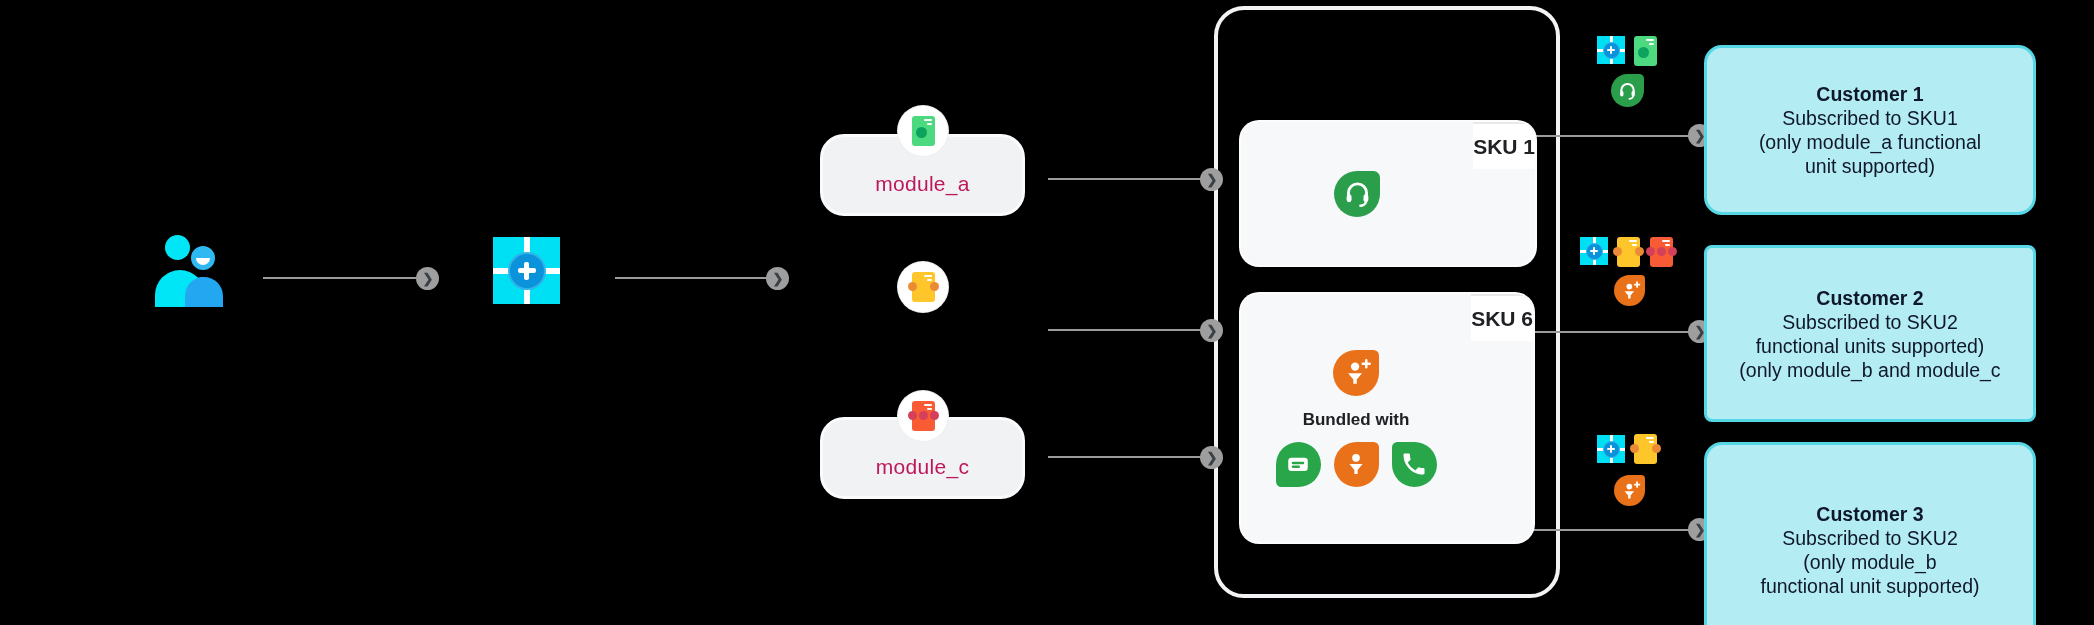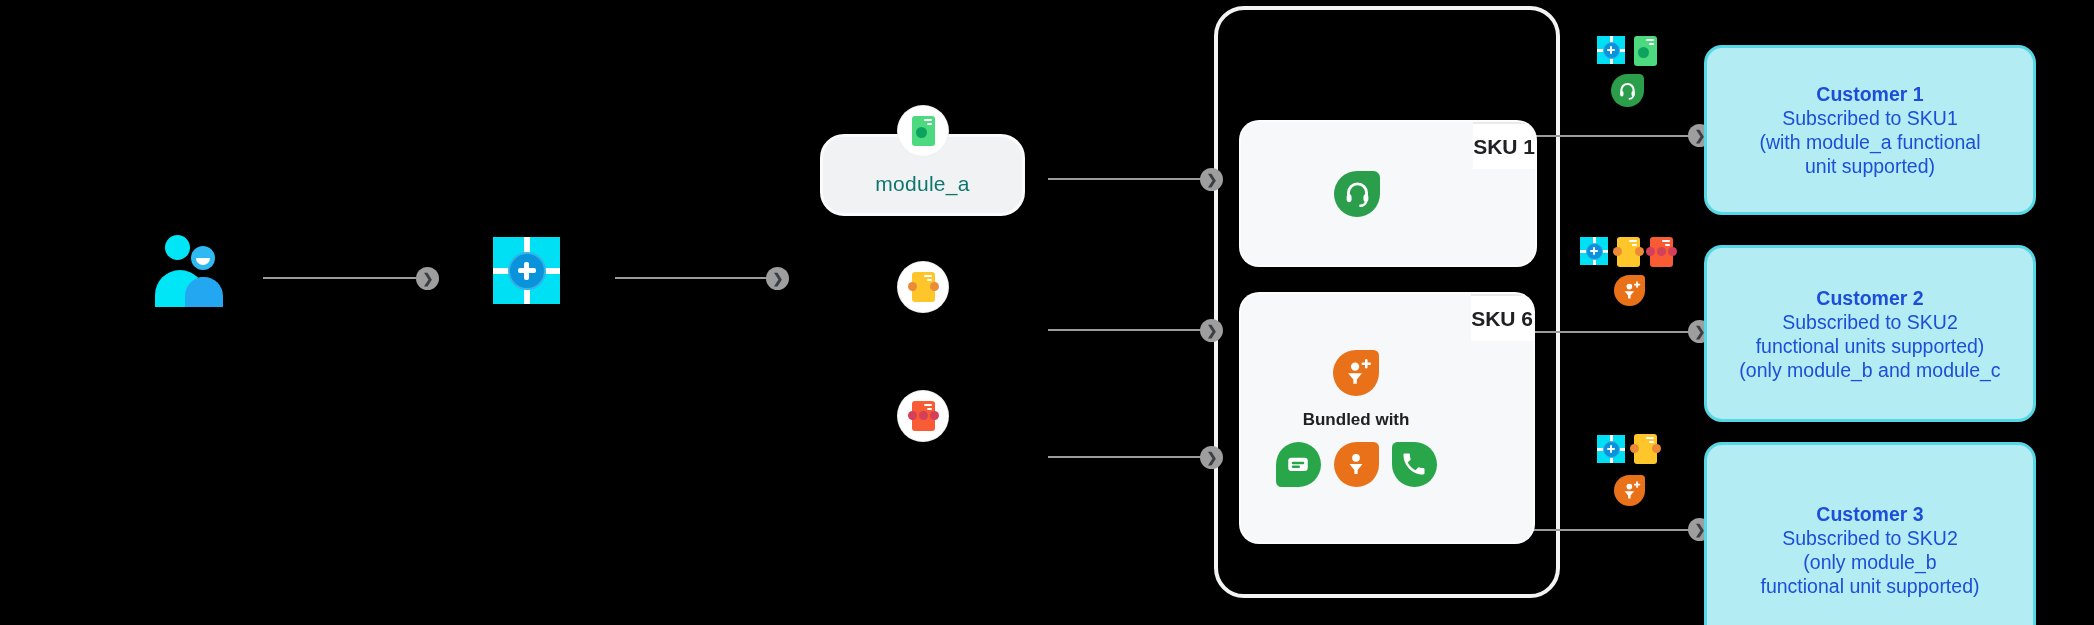--- a/index.html
+++ b/index.html
@@ -33,21 +33,21 @@
   .grid-icon.mini .gh{height:3px;margin-top:-1.5px;}
   .grid-icon.mini .gv{width:3px;margin-left:-1.5px;}
   .grid-icon.mini .gc{width:17px;height:17px;margin:-8.5px 0 0 -8.5px;border-width:1px;}
   .grid-icon.mini .plus{width:8px;height:8px;}
   .grid-icon.mini .plus .ph{top:2.9px;width:8px;height:2.2px;}
   .grid-icon.mini .plus .pv{left:2.9px;width:2.2px;height:8px;}
   
   .module-box{position:absolute;left:820px;width:205px;height:82px;background:#f0f2f4;
               border:3px solid #fafbfc;border-radius:24px;box-sizing:border-box;
               display:flex;align-items:flex-end;justify-content:center;z-index:3;}
-  .module-label{font-size:21px;font-weight:500;color:#0f766e;letter-spacing:.3px;padding-bottom:17px;}
+  .module-label{font-size:21px;font-weight:500;color:#be185d;letter-spacing:.3px;padding-bottom:17px;}
   .icon-circle{position:absolute;left:898px;width:50px;height:50px;background:#fff;border-radius:50%;
                box-shadow:0 0 0 1px #edeff1;display:flex;align-items:center;justify-content:center;z-index:4;}
   
   .mod-rect{position:relative;width:23px;height:30px;border-radius:3px;}
   .mod-rect .mlines{position:absolute;top:3px;right:3px;width:8px;height:7px;}
   .mod-rect .mlines::before{content:"";position:absolute;top:0;right:0;width:8px;height:2px;background:#fff;border-radius:1px;}
   .mod-rect .mlines::after{content:"";position:absolute;top:4px;right:0;width:5px;height:2px;background:#fff;border-radius:1px;}
   .mod-rect .dot{position:absolute;border-radius:50%;}
   .rect-a{background:#4cd97f;}
   .rect-a .da{left:4px;top:11px;width:11px;height:11px;background:#0ca35f;}
@@ -74,21 +74,21 @@
   .blob.b-headset{background:#2b9e4b;border-radius:50% 14% 50% 50%;}
   .blob.b-chat{background:#2aa64a;border-radius:50% 50% 50% 12%;}
   .blob.b-funnel{background:#e8711a;border-radius:50% 12% 50% 50%;}
   .blob.b-phone{background:#2aa64a;border-radius:12% 50% 50% 50%;}
   .blob-46{width:46px;height:46px;}
   .blob-45{width:45px;height:45px;}
   .blob-mini{position:absolute;z-index:2;}
   
   .customer{position:absolute;left:1704px;width:332px;background:#b4ecf3;border:3px solid #55d7e5;
             border-radius:18px;box-sizing:border-box;display:flex;flex-direction:column;
-            align-items:center;justify-content:center;text-align:center;color:#1d4ed8;z-index:6;}
+            align-items:center;justify-content:center;text-align:center;color:#0f172a;z-index:6;}
   .customer .title{font-size:19.5px;font-weight:700;line-height:24px;}
   .customer .cline{font-size:19.5px;line-height:24px;}
 </style>
 </head>
 <body>
 
 <div class="canvas">
 
   <div class="users">
     <span class="bh"></span>
@@ -132,20 +132,23 @@
   </div>
 
   <div class="icon-circle" style="top:262px;">
     <span class="mod-rect rect-b">
       <span class="mlines"></span>
       <span class="dot dbl"></span>
       <span class="dot dbr"></span>
     </span>
   </div>
 
+  <div class="module-box" style="top:417px;">
+    <span class="module-label">module_c</span>
+  </div>
   <div class="icon-circle" style="top:391px;">
     <span class="mod-rect rect-c">
       <span class="mlines"></span>
       <span class="dot dc1"></span>
       <span class="dot dc2"></span>
       <span class="dot dc3"></span>
     </span>
   </div>
 
   <div class="line" style="left:1048px;top:178px;width:154px;"></div>
@@ -295,24 +298,24 @@
     <svg width="22" height="22" viewBox="0 0 24 24">
       <circle cx="11.3" cy="7.2" r="3.1" fill="#fff"></circle>
       <path d="M6.1 12.2h10.4l-3.9 4.7v3.2H10v-3.2z" fill="#fff"></path>
       <path d="M19.7 2.4v5.2M17.1 5h5.2" stroke="#fff" stroke-width="1.9" stroke-linecap="round"></path>
     </svg>
   </span>
 
   <div class="customer" style="top:45px;height:170px;">
     <div class="title">Customer 1</div>
     <div class="cline">Subscribed to SKU1</div>
-    <div class="cline">(with module_a functional</div>
+    <div class="cline">(only module_a functional</div>
     <div class="cline">unit supported)</div>
   </div>
-  <div class="customer" style="top:245px;height:177px;">
+  <div class="customer" style="top:245px;height:177px;border-radius:8px;">
     <div class="title">Customer 2</div>
     <div class="cline">Subscribed to SKU2</div>
     <div class="cline">functional units supported)</div>
     <div class="cline">(only module_b and module_c</div>
   </div>
   <div class="customer" style="top:442px;height:216px;">
     <div class="title">Customer 3</div>
     <div class="cline">Subscribed to SKU2</div>
     <div class="cline">(only module_b</div>
     <div class="cline">functional unit supported)</div>

